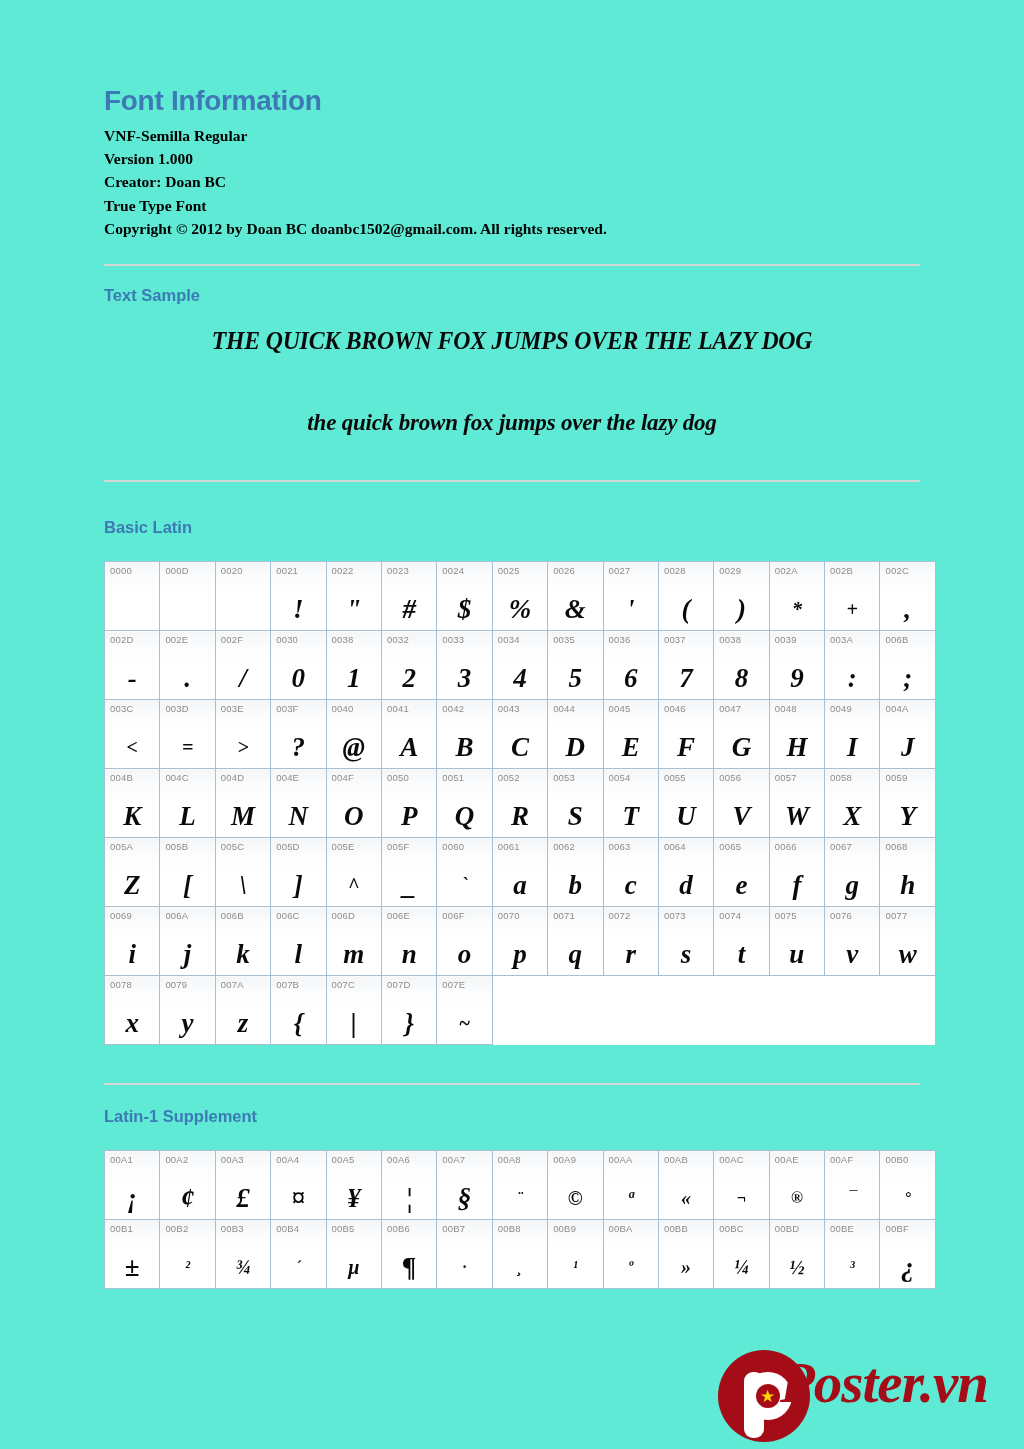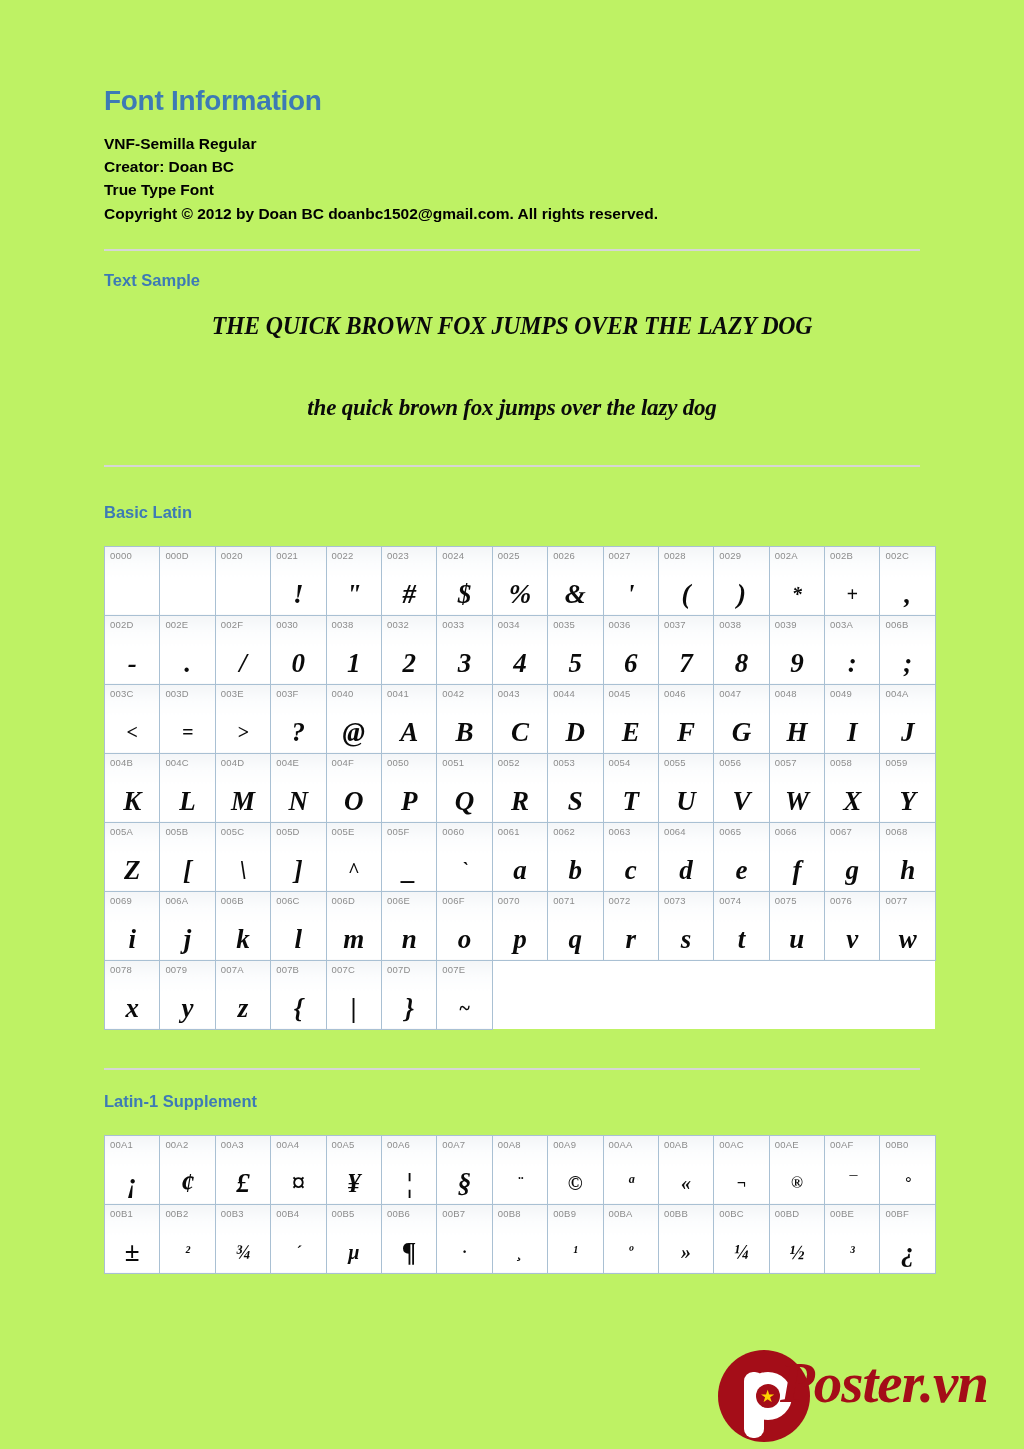--- a/index.html
+++ b/index.html
@@ -12,21 +12,21 @@
     height: 1449px;
     position: relative;
     font-family: "Liberation Sans", sans-serif;
     overflow: hidden;
   }
   .page {
     position: absolute;
     left: 0; top: 0;
     width: 1024px;
     height: 1449px;
-    background: #bef264;
+    background: #5eead4;
   }
   .content {
     position: absolute;
     left: 104px;
     top: 0;
     width: 816px;
   }
 
   
   #title {
@@ -184,22 +184,23 @@
     white-space: nowrap;
   }
 </style>
 </head>
 <body>
 
 <div class="page">
   <div class="content">
 
     <h1 id="title">Font Information</h1>
-    <div id="meta-block" style="margin-top: 14px;">
+    <div id="meta-block" style="margin-top: 6px; font-family: Liberation Serif, serif;">
         <div class="meta-line">VNF-Semilla Regular</div>
+        <div class="meta-line">Version 1.000</div>
         <div class="meta-line">Creator: Doan BC</div>
         <div class="meta-line">True Type Font</div>
         <div class="meta-line">Copyright © 2012 by Doan BC doanbc1502@gmail.com. All rights reserved.</div>
       </div>
 
     <hr class="rule" style="margin-top: 24px;">
     <div class="section-head" style="margin-top: 19px;">Text Sample</div>
     <div class="sample sample-upper" style="margin-top: 22px;">THE QUICK BROWN FOX JUMPS OVER THE LAZY DOG</div>
     <div class="sample sample-lower" style="margin-top: 55px;">the quick brown fox jumps over the lazy dog</div>
 

